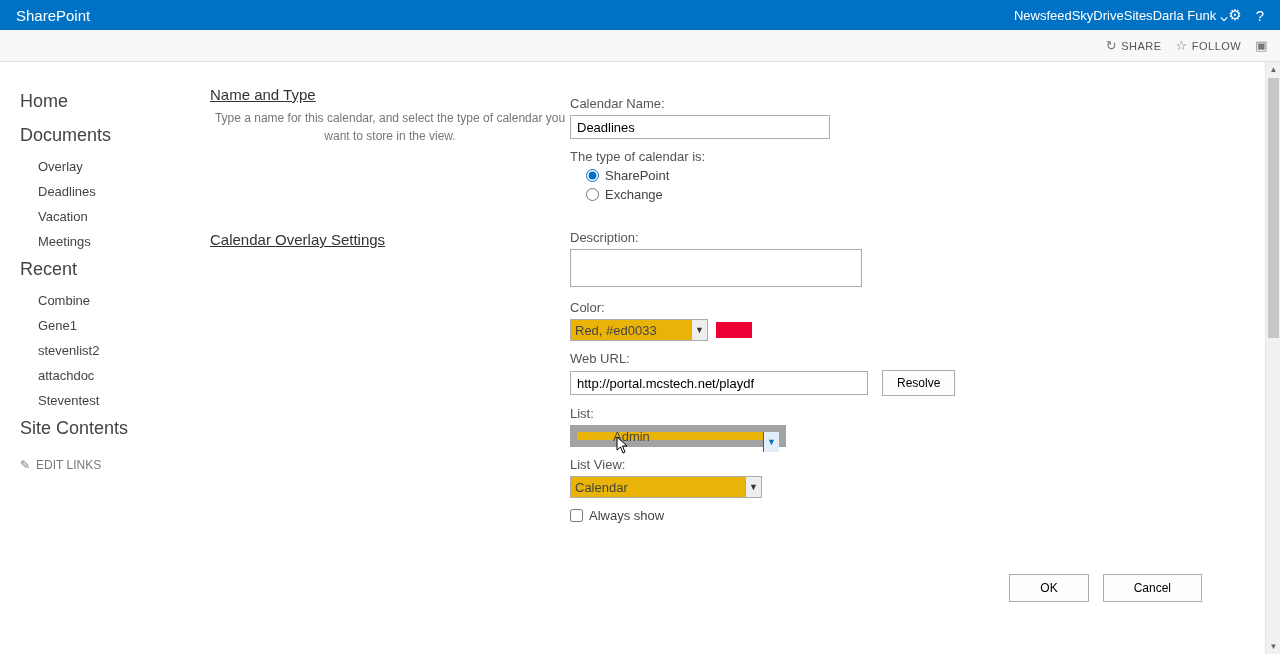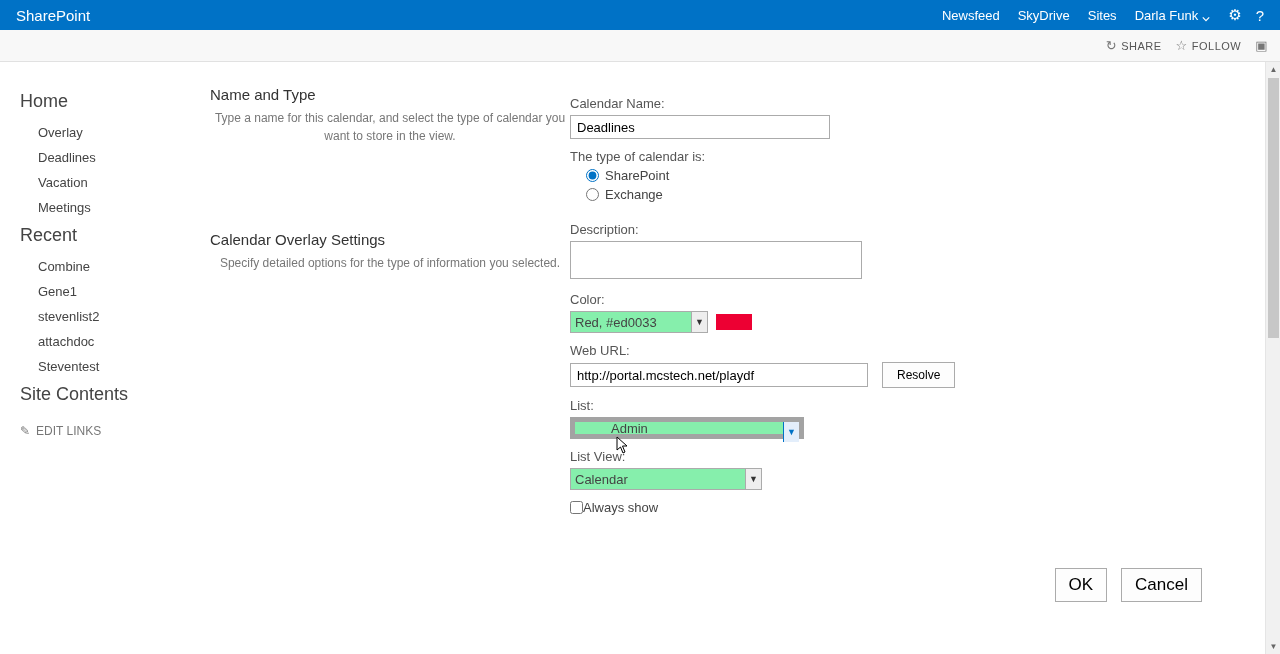--- a/index.html
+++ b/index.html
@@ -1,20 +1,20 @@
 <!DOCTYPE html>
 <html><head>
 <meta charset="utf-8">
 <style>
   * { box-sizing: border-box; margin: 0; padding: 0; font-family: "Segoe UI", Arial, sans-serif; }
   body { font-size: 13px; color: #444; background: #fff; width: 1280px; height: 654px; overflow: hidden; position: relative; }
 
   .suite-bar { background: #0072c6; color: #fff; height: 30px; display: flex; align-items: center; padding: 0 16px; justify-content: space-between; }
   .suite-left { font-size: 15px; font-weight: 400; }
-  .suite-right { display: flex; align-items: center; gap: 18px; }
+  .suite-right { display: flex; align-items: center; }
   .suite-link { color: #fff; font-size: 13px; cursor: pointer; }
   .suite-user { display: flex; align-items: flex-end; gap: 4px; }
   .suite-icons { display: flex; gap: 14px; align-items: center; }
   .gear, .help { color: #fff; font-size: 15px; cursor: pointer; }
 
   .ribbon-bar { height: 32px; border-bottom: 1px solid #e1e1e1; background: #f8f8f8; display: flex; justify-content: flex-end; align-items: center; padding-right: 12px; gap: 14px; font-size: 11px; color: #555; }
   .ribbon-item { display: flex; align-items: center; gap: 4px; cursor: pointer; letter-spacing: .5px;}
   .ribbon-icon { font-size: 13px; color: #777; }
 
   .page { display: flex; padding: 24px 0 0 20px; }
@@ -22,51 +22,51 @@
   .quicklaunch { width: 190px; padding-right: 10px; }
   .ql-top { margin: 0 0 3px 0;}
   .ql-top a { display: block; padding: 5px 0; color: #444; font-size: 18px; cursor: pointer; }
   .ql-sub a { display: block; padding: 5px 0 5px 18px; color: #444; font-size: 13px; cursor: pointer;}
   .ql-edit { margin-top: 14px; display: flex; align-items: center; gap: 6px; color: #777; font-size: 12px; cursor: pointer; }
   .ql-edit-icon { font-size: 12px; color: #777;}
 
   .main { flex: 1; display: flex; padding-right: 40px; }
 
   .left-col { width: 360px; }
-  .section-title { color: #333; font-size: 15px; margin-bottom: 6px; font-weight: 400;}
+  .section-title { color: #333; font-size: 15px; margin-bottom: 6px; font-weight: 400; text-decoration: underline;}
   .section-desc { color: #777; font-size: 12px; line-height: 1.5; text-align: center; }
   .section-block2 { margin-top: 86px;}
 
   .right-col { flex: 1; padding-top: 10px;}
   .field-row { margin-bottom: 10px; }
   .field-label { color: #555; margin-bottom: 4px; font-size: 13px;}
   .text-input { border: 1px solid #ababab; height: 24px; padding: 2px 6px; font-size: 13px; width: 260px; background: #fff; }
   .radio-row { display: flex; align-items: center; gap: 6px; margin: 4px 0 4px 16px; font-size: 13px; color: #444;}
   input[type=radio] { accent-color: #0072c6; }
 
   .desc-area { border: 1px solid #ababab; width: 292px; height: 38px; background: #fff; resize: none; padding: 4px; font-size: 13px;}
 
   .color-row { display: flex; align-items: center; gap: 8px;}
-  .select-box { border: 1px solid #ababab; height: 22px; font-size: 13px; padding: 1px 4px; background: #86efac; position: relative; display: flex; align-items: center; justify-content: space-between; text-align: right;}
+  .select-box { border: 1px solid #ababab; height: 22px; font-size: 13px; padding: 1px 4px; background: #eab308; position: relative; display: flex; align-items: center; justify-content: space-between; text-align: right;}
   .select-box .arrow { background: #eee; border-left: 1px solid #ababab; width: 16px; height: 20px; display: flex; align-items: center; justify-content: center; font-size: 9px; color: #333; position: absolute; right: 0; top: 0;}
   .color-select { width: 138px; }
   .swatch { width: 36px; height: 16px; background: #ed0033; }
 
   .weburl-row { display: flex; align-items: center; gap: 14px;}
   .weburl-input { width: 298px;}
   .resolve-btn { border: 1px solid #ababab; background: #fdfdfd; padding: 5px 14px; font-size: 12px; cursor: pointer;}
 
-  .list-select { width: 234px; border: 5px solid #a3a3a3; position: relative; padding-left: 36px;}
+  .list-select { width: 216px; border: 7px solid #a3a3a3; position: relative; padding-left: 36px;}
   .list-select .arrow { background: #e3eefb; border-left: 1px solid #0072c6; color: #0072c6;}
   .listview-select { width: 192px;}
 
-  .checkbox-row { display: flex; align-items: center; gap: 0; margin-top: 8px;}
+  .checkbox-row { display: flex; align-items: center; gap: 6px; margin-top: 8px;}
 
   .button-bar { position: absolute; right: 78px; bottom: 52px; display: flex; gap: 14px; }
-  .btn { border: 1px solid #ababab; background: #fdfdfd; padding: 6px 13px; font-size: 17px; cursor: pointer;}
+  .btn { border: 1px solid #ababab; background: #fdfdfd; padding: 6px 30px; font-size: 12px; cursor: pointer;}
 
   .scrollbar { position: absolute; right: 0; top: 62px; bottom: 0; width: 15px; background: #f1f1f1; border-left: 1px solid #e5e5e5;}
   .scroll-thumb { position: absolute; left: 2px; width: 11px; background: #c7c7c7; border-radius: 0;}
   .scroll-btn { position: absolute; left: 0; width: 15px; height: 15px; display: flex; align-items: center; justify-content: center; font-size: 8px; color: #666;}
 
   .cursor-img { position: absolute; left: 616px; top: 436px; font-size: 14px; color: #000; pointer-events:none;}
 
   svg.caret { width: 8px; height: 8px; }
 </style>
 </head>
@@ -104,20 +104,23 @@
     <span class="ribbon-icon">▣</span>
   </div>
 </div>
 
 <div class="page">
 
   <nav class="quicklaunch">
     <div class="ql-top">
         <a>Home</a>
       </div>
+    <div class="ql-top">
+        <a>Documents</a>
+      </div>
     <div class="ql-sub">
       <a>Overlay</a>
       <a>Deadlines</a>
       <a>Vacation</a>
       <a>Meetings</a>
     </div>
     <div class="ql-top">
         <a>Recent</a>
       </div>
     <div class="ql-sub">
@@ -138,21 +141,20 @@
 
   <div class="main">
 
     <div class="left-col">
       <div class="section-block1">
         <div class="section-title">Name and Type</div>
         <div class="section-desc">Type a name for this calendar, and select the type of calendar you want to store in the view.</div>
       </div>
       <div class="section-block2">
         <div class="section-title">Calendar Overlay Settings</div>
-        <div class="section-desc">Specify detailed options for the type of information you selected.</div>
       </div>
     </div>
 
     <div class="right-col">
 
       <div class="field-row">
         <div class="field-label">Calendar Name:</div>
         <input class="text-input" value="Deadlines" style="">
       </div>
 
@@ -161,21 +163,21 @@
         <label class="radio-row">
           <input type="radio" name="caltype" checked="" style="">
           <span>SharePoint</span>
         </label>
         <label class="radio-row">
           <input type="radio" name="caltype" style="">
           <span>Exchange</span>
         </label>
       </div>
 
-      <div class="field-row" style="margin-top:20px;">
+      <div class="field-row" style="margin-top:28px;">
         <div class="field-label">Description:</div>
         <textarea class="desc-area" style=""></textarea>
       </div>
 
       <div class="field-row">
         <div class="field-label">Color:</div>
         <div class="color-row">
           <div class="select-box color-select">
             <span>Red, #ed0033</span>
             <span class="arrow">▼</span>

